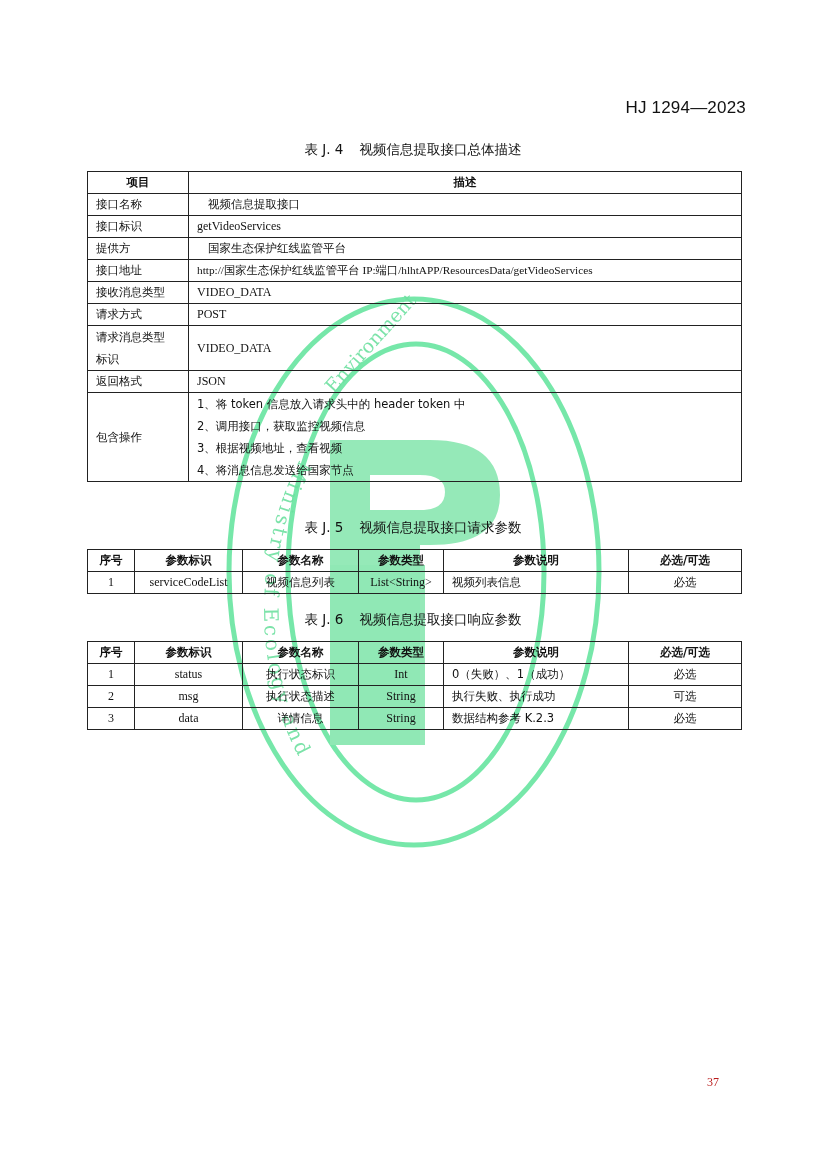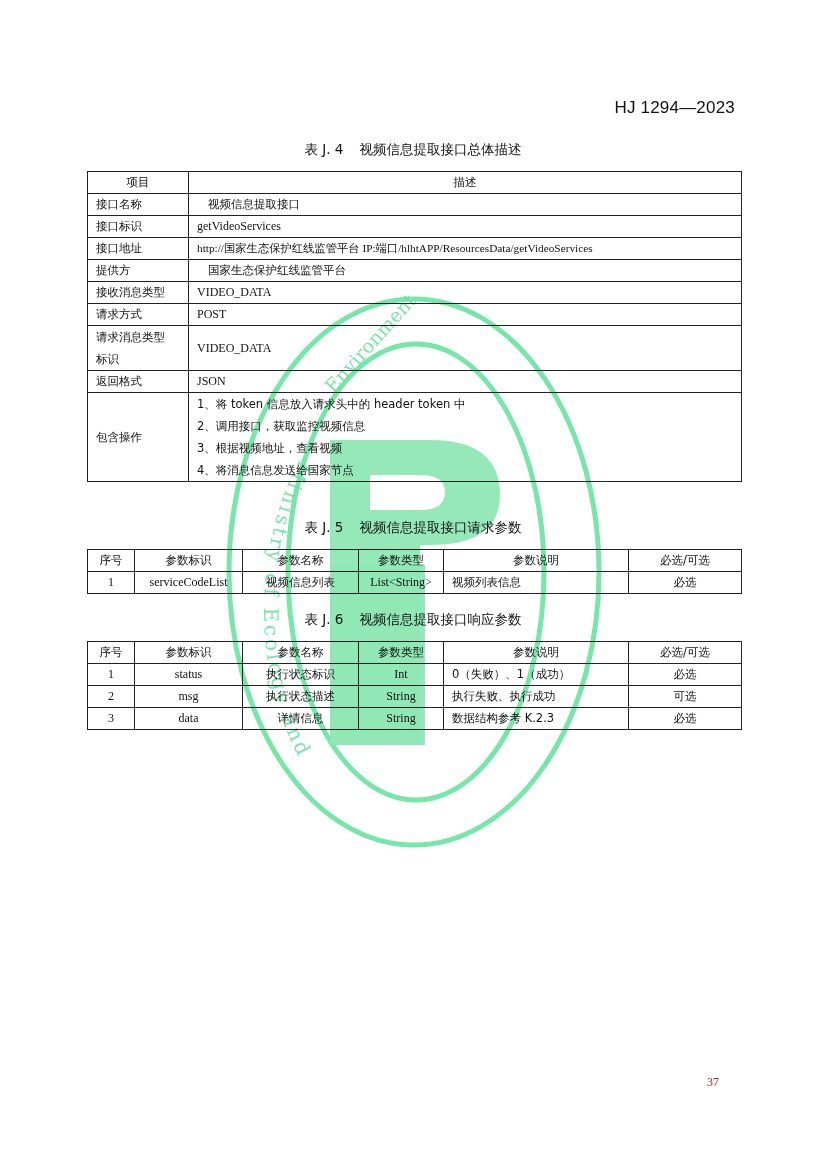--- a/index.html
+++ b/index.html
@@ -1,26 +1,26 @@
 <!DOCTYPE html>
 <html><head>
 <meta charset="utf-8">
 <style>
   html, body { margin:0; padding:0; background:#ffffff; }
   body { width:826px; height:1169px; position:relative; overflow:hidden;
          font-family:"Liberation Serif","DejaVu Serif",serif; color:#111; }
-  .header-code { position:absolute; top:98px; right:91px; font-family:"Liberation Sans","DejaVu Sans",sans-serif;
+  .header-code { position:absolute; top:98px; right:80px; font-family:"Liberation Sans","DejaVu Sans",sans-serif;
                  font-size:17px; letter-spacing:0.2px; color:#111; }
   .caption { position:absolute; left:0; width:826px; text-align:center;
              font-family:"DejaVu Sans","Liberation Sans",sans-serif; font-size:13.5px; color:#111; }
   .caption .num { margin-right:16px; }
   table { position:absolute; border-collapse:collapse; table-layout:fixed;
           font-size:12px; }
   td, th { border:1px solid #222; padding:0 8px; height:21px; line-height:21px; vertical-align:middle; }
-  th { font-family:"DejaVu Sans","Liberation Sans",sans-serif; font-weight:normal; font-size:11.5px; text-align:center; }
+  th { font-family:"DejaVu Sans","Liberation Sans",sans-serif; font-weight:bold; font-size:11.5px; text-align:center; }
   .t4 { left:87px; top:171px; width:654px; border-top:1.6px solid #111; border-bottom:1.6px solid #111; }
   .t4 td.lbl { font-family:"DejaVu Sans","Liberation Sans",sans-serif; font-size:11.5px; }
   .t4 td.val { font-size:12px; }
   .t4 td.val.cn { font-family:"DejaVu Sans","Liberation Sans",sans-serif; font-size:11.5px;padding-left:19px; }
   .t4 .tall { height:44px; line-height:22px; }
   .t4 .ops { height:88px; line-height:22px; font-family:"DejaVu Sans","Liberation Sans",sans-serif; font-size:11.5px; }
   .t5, .t6 { left:87px; width:654px; border-top:1.6px solid #111; border-bottom:1.6px solid #111; }
   .t5 { top:549px; }
   .t6 { top:641px; }
   .t5 td, .t6 td { text-align:center; }
@@ -64,26 +64,26 @@
   </tr>
   <tr>
     <td class="lbl">接口名称</td>
     <td class="val cn">视频信息提取接口</td>
   </tr>
   <tr>
     <td class="lbl">接口标识</td>
     <td class="val">getVideoServices</td>
   </tr>
   <tr>
+    <td class="lbl">提供方</td>
+    <td class="val cn">国家生态保护红线监管平台</td>
+  </tr>
+  <tr>
     <td class="lbl">接口地址</td>
     <td class="val" style="font-size:11.3px; white-space:nowrap;">http://国家生态保护红线监管平台 IP:端口/hlhtAPP/ResourcesData/getVideoServices</td>
-  </tr>
-  <tr>
-    <td class="lbl">提供方</td>
-    <td class="val cn">国家生态保护红线监管平台</td>
   </tr>
   <tr>
     <td class="lbl">接收消息类型</td>
     <td class="val">VIDEO_DATA</td>
   </tr>
   <tr>
     <td class="lbl">请求方式</td>
     <td class="val">POST</td>
   </tr>
   <tr>

